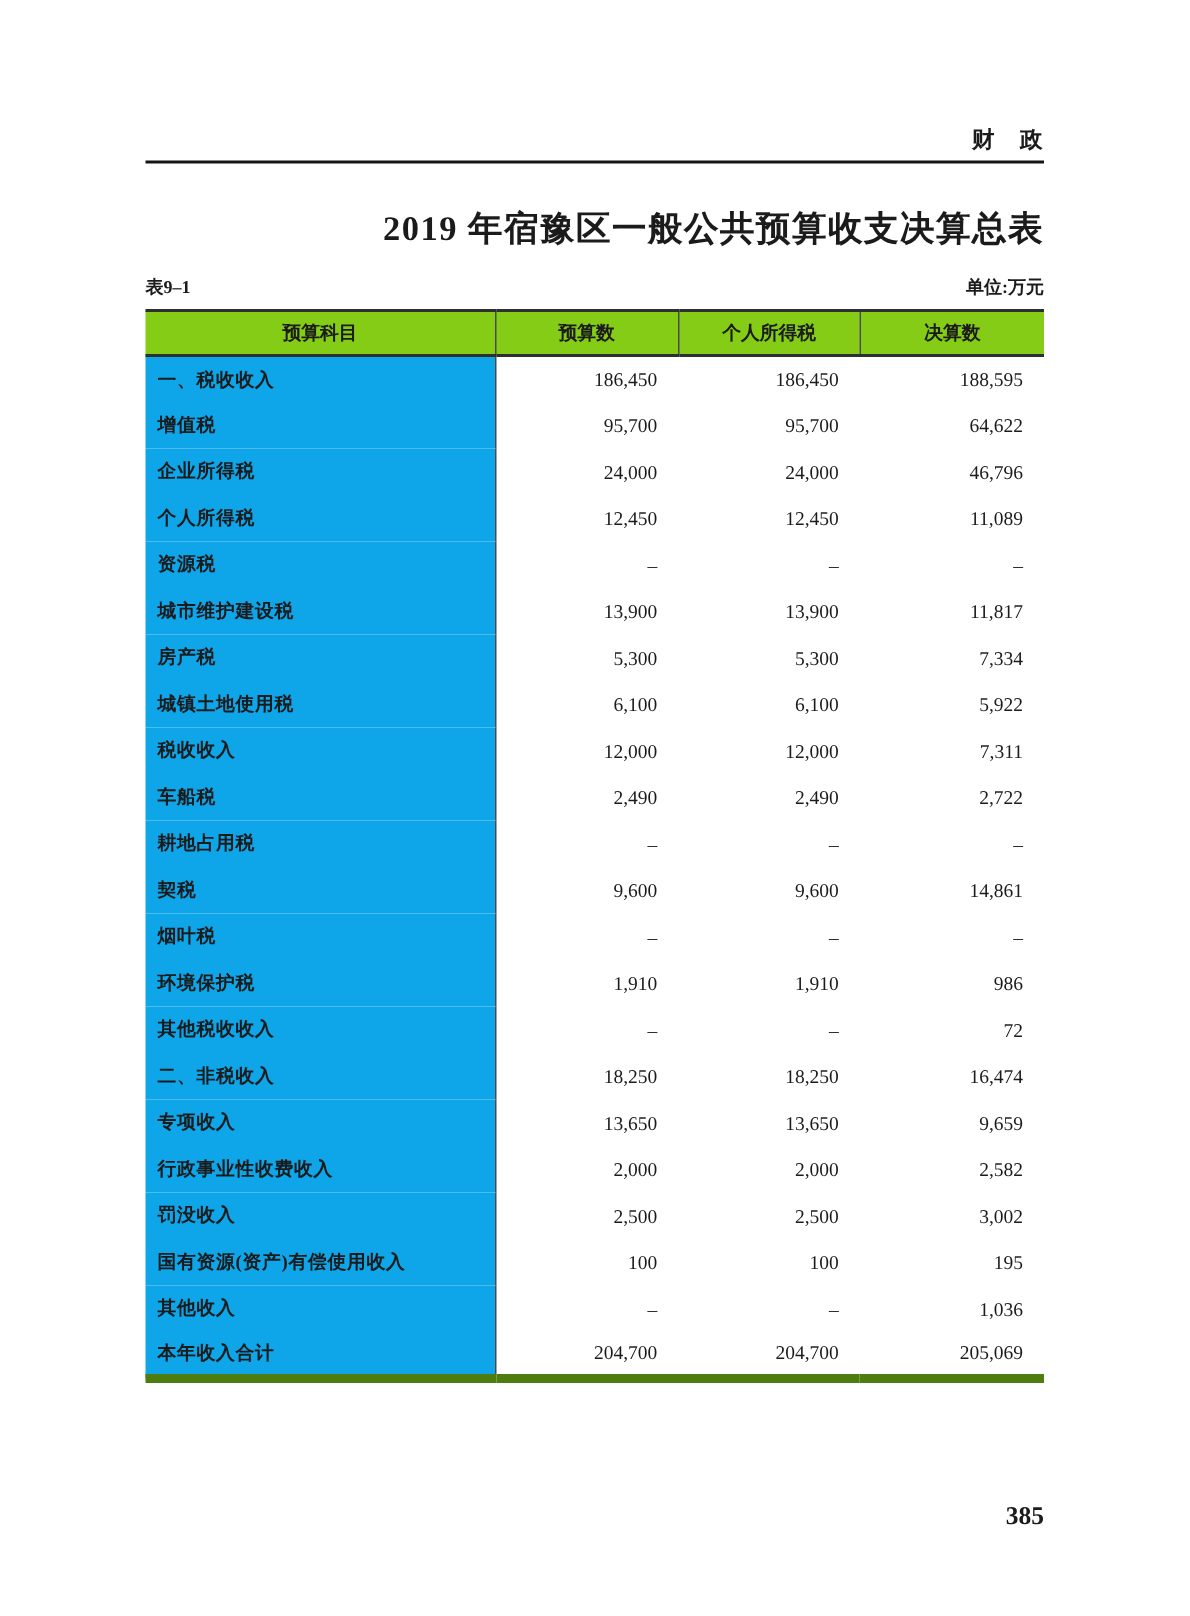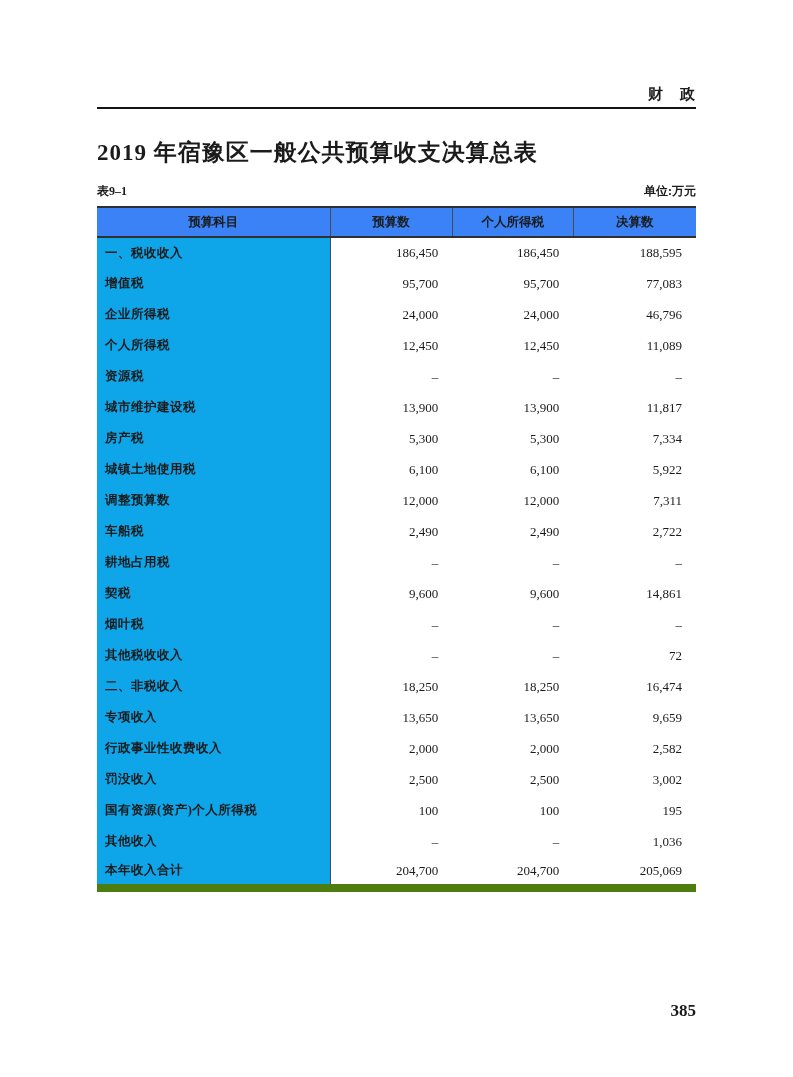--- a/index.html
+++ b/index.html
@@ -23,21 +23,21 @@
     font-weight: bold;
     line-height: 20px;
     letter-spacing: 1px;
   }
   .header-rule {
     margin-top: 3px;
     border-bottom: 2px solid #141414;
   }
   .page-title {
     margin-top: 28px;
-    text-align: left;
+    text-align: right;
     font-size: 23px;
     font-weight: bold;
     letter-spacing: 1px;
     line-height: 32px;
   }
   .meta-row {
     margin-top: 14px;
     display: flex;
     justify-content: space-between;
     align-items: flex-end;
@@ -49,21 +49,21 @@
     margin-top: 7px;
     width: 100%;
     border-collapse: collapse;
     table-layout: fixed;
   }
   .budget-table col.c1 { width: 38.9%; }
   .budget-table col.c2 { width: 20.4%; }
   .budget-table col.c3 { width: 20.2%; }
   .budget-table col.c4 { width: 20.5%; }
   .budget-table thead th {
-    background: #3b82f6;
+    background: #84cc16;
     border-top: 2px solid #2f2f2f;
     border-bottom: 2px solid #2f2f2f;
     height: 30px;
     font-size: 12.5px;
     font-weight: bold;
     text-align: center;
     vertical-align: middle;
   }
   .budget-table thead th + th { border-left: 1px solid #4a4a4a; }
   .budget-table tbody td {
@@ -78,21 +78,21 @@
     padding-left: 8px;
     font-weight: bold;
     letter-spacing: 0.5px;
   }
   .budget-table tbody td.c-label.indent { }
   .budget-table tbody td.c-num {
     text-align: right;
     padding-right: 14px;
     font-size: 13px;
   }
-  .budget-table tbody tr:last-child td { border-bottom: 8px solid #4d7c0f; }
+  .budget-table tbody tr:last-child td { border-bottom: 6px solid #4d7c0f; }
   .page-number {
     position: absolute;
     top: 1001px;
     right: 97px;
     font-size: 17px;
     font-weight: bold;
   }
 </style>
 </head>
 <body>
@@ -128,21 +128,21 @@
         <tr>
     <td class="c-label">一、税收收入</td>
     <td class="c-num">186,450</td>
     <td class="c-num">186,450</td>
     <td class="c-num">188,595</td>
   </tr>
         <tr>
     <td class="c-label indent">增值税</td>
     <td class="c-num">95,700</td>
     <td class="c-num">95,700</td>
-    <td class="c-num">77,083</td>
+    <td class="c-num">64,622</td>
   </tr>
         <tr>
     <td class="c-label indent">企业所得税</td>
     <td class="c-num">24,000</td>
     <td class="c-num">24,000</td>
     <td class="c-num">46,796</td>
   </tr>
         <tr>
     <td class="c-label indent">个人所得税</td>
     <td class="c-num">12,450</td>
@@ -167,21 +167,21 @@
     <td class="c-num">5,300</td>
     <td class="c-num">7,334</td>
   </tr>
         <tr>
     <td class="c-label indent">城镇土地使用税</td>
     <td class="c-num">6,100</td>
     <td class="c-num">6,100</td>
     <td class="c-num">5,922</td>
   </tr>
         <tr>
-    <td class="c-label indent">调整预算数</td>
+    <td class="c-label indent">税收收入</td>
     <td class="c-num">12,000</td>
     <td class="c-num">12,000</td>
     <td class="c-num">7,311</td>
   </tr>
         <tr>
     <td class="c-label indent">车船税</td>
     <td class="c-num">2,490</td>
     <td class="c-num">2,490</td>
     <td class="c-num">2,722</td>
   </tr>
@@ -197,20 +197,26 @@
     <td class="c-num">9,600</td>
     <td class="c-num">14,861</td>
   </tr>
         <tr>
     <td class="c-label indent">烟叶税</td>
     <td class="c-num">–</td>
     <td class="c-num">–</td>
     <td class="c-num">–</td>
   </tr>
         <tr>
+    <td class="c-label indent">环境保护税</td>
+    <td class="c-num">1,910</td>
+    <td class="c-num">1,910</td>
+    <td class="c-num">986</td>
+  </tr>
+        <tr>
     <td class="c-label indent">其他税收收入</td>
     <td class="c-num">–</td>
     <td class="c-num">–</td>
     <td class="c-num">72</td>
   </tr>
         <tr>
     <td class="c-label">二、非税收入</td>
     <td class="c-num">18,250</td>
     <td class="c-num">18,250</td>
     <td class="c-num">16,474</td>
@@ -227,21 +233,21 @@
     <td class="c-num">2,000</td>
     <td class="c-num">2,582</td>
   </tr>
         <tr>
     <td class="c-label indent">罚没收入</td>
     <td class="c-num">2,500</td>
     <td class="c-num">2,500</td>
     <td class="c-num">3,002</td>
   </tr>
         <tr>
-    <td class="c-label indent">国有资源(资产)个人所得税</td>
+    <td class="c-label indent">国有资源(资产)有偿使用收入</td>
     <td class="c-num">100</td>
     <td class="c-num">100</td>
     <td class="c-num">195</td>
   </tr>
         <tr>
     <td class="c-label indent">其他收入</td>
     <td class="c-num">–</td>
     <td class="c-num">–</td>
     <td class="c-num">1,036</td>
   </tr>

